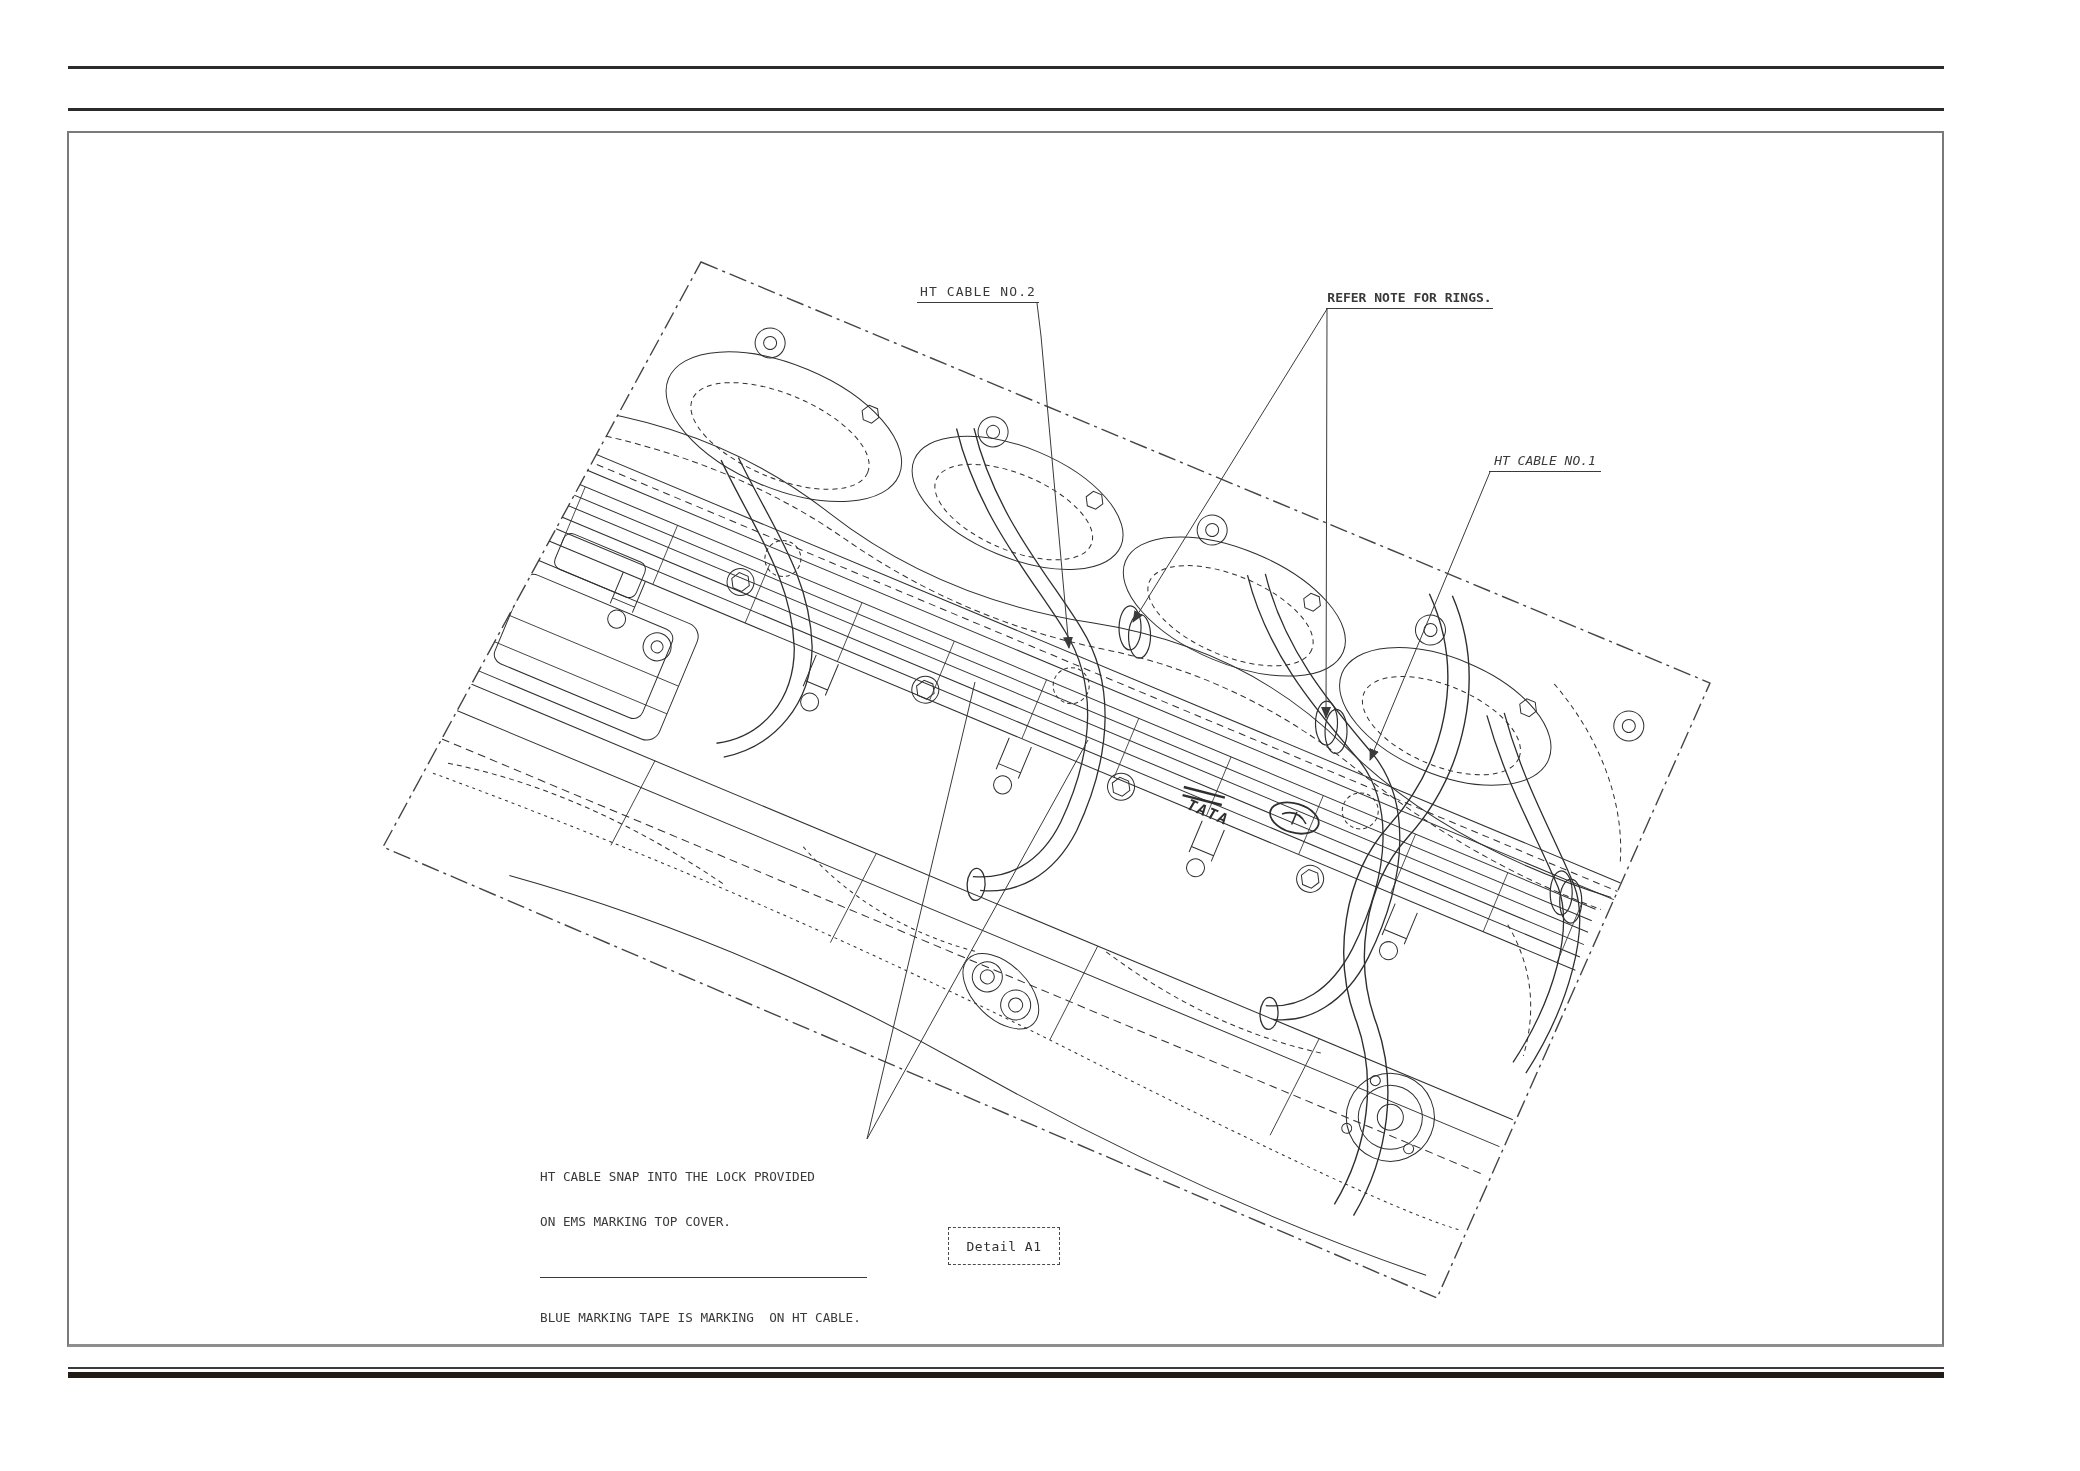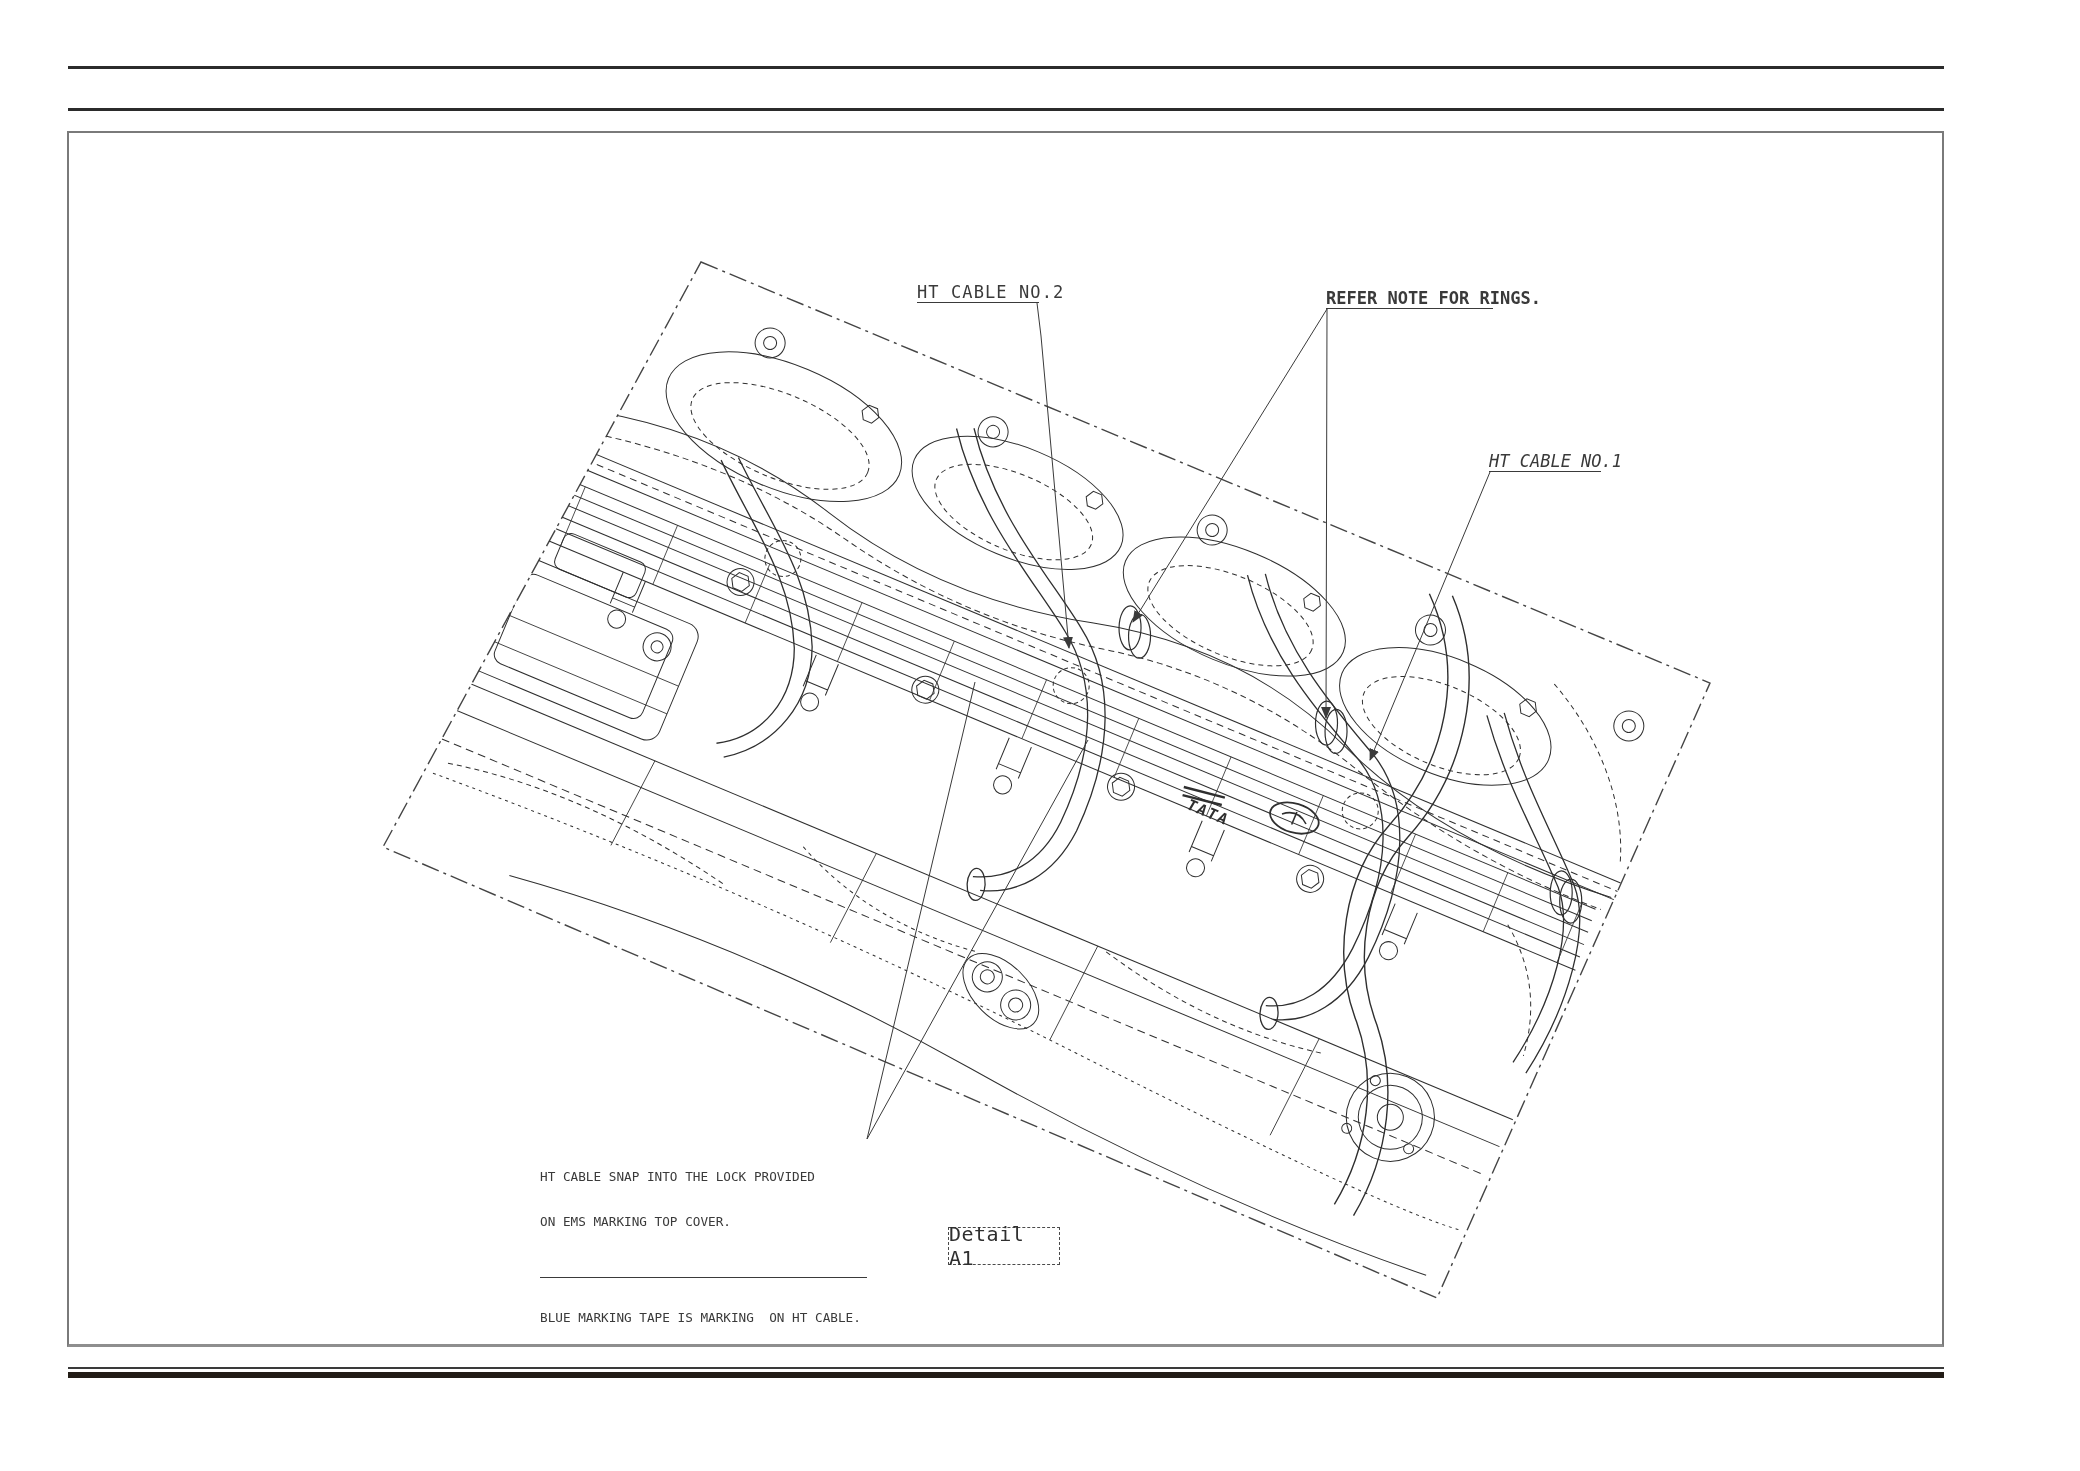--- a/index.html
+++ b/index.html
@@ -6,28 +6,28 @@
   .page{position:relative;width:2080px;height:1471px;background:#ffffff;overflow:hidden;
         font-family:"DejaVu Sans Mono", monospace;color:#3a3a3a;}
   .rule{position:absolute;left:68px;width:1876px;background:#2b2b2b;}
   .rule-top-1{top:66px;height:3px;}
   .rule-top-2{top:108px;height:3px;}
   .rule-bot-thin{top:1367px;height:2px;background:#3a3a3a;}
   .rule-bot-thick{top:1372px;height:6px;background:#221c16;}
   .draw-border{position:absolute;left:67px;top:131px;width:1877px;height:1216px;
         border:2px solid #7a7a7a;border-bottom:3px solid #8e8e8e;box-sizing:border-box;}
   svg.art{position:absolute;left:0;top:0;}
-  .callout{position:absolute;font-size:17px;line-height:14px;white-space:pre;
+  .callout{position:absolute;font-size:13px;line-height:14px;white-space:pre;
         border-bottom:1.5px solid #3a3a3a;padding-bottom:3px;text-align:center;}
   .note{position:absolute;left:540px;top:1109px;font-size:12.7px;line-height:15px;white-space:pre;}
   .note .under{border-bottom:1.5px solid #3a3a3a;width:327px;padding-bottom:18px;}
   .note .l3{margin-top:2px;}
   .detail-box{position:absolute;left:948px;top:1227px;width:110px;height:36px;
         border:1.5px dashed #4a4a4a;display:flex;align-items:center;justify-content:center;
-        font-size:20px;letter-spacing:0.5px;color:#2f2f2f;}
+        font-size:13px;letter-spacing:0.5px;color:#2f2f2f;}
 </style>
 </head>
 <body>
 
 <div class="page">
 
   <div class="rule rule-top-1"></div>
   <div class="rule rule-top-2"></div>
   <div class="draw-border"></div>
   <div class="rule rule-bot-thin"></div>

